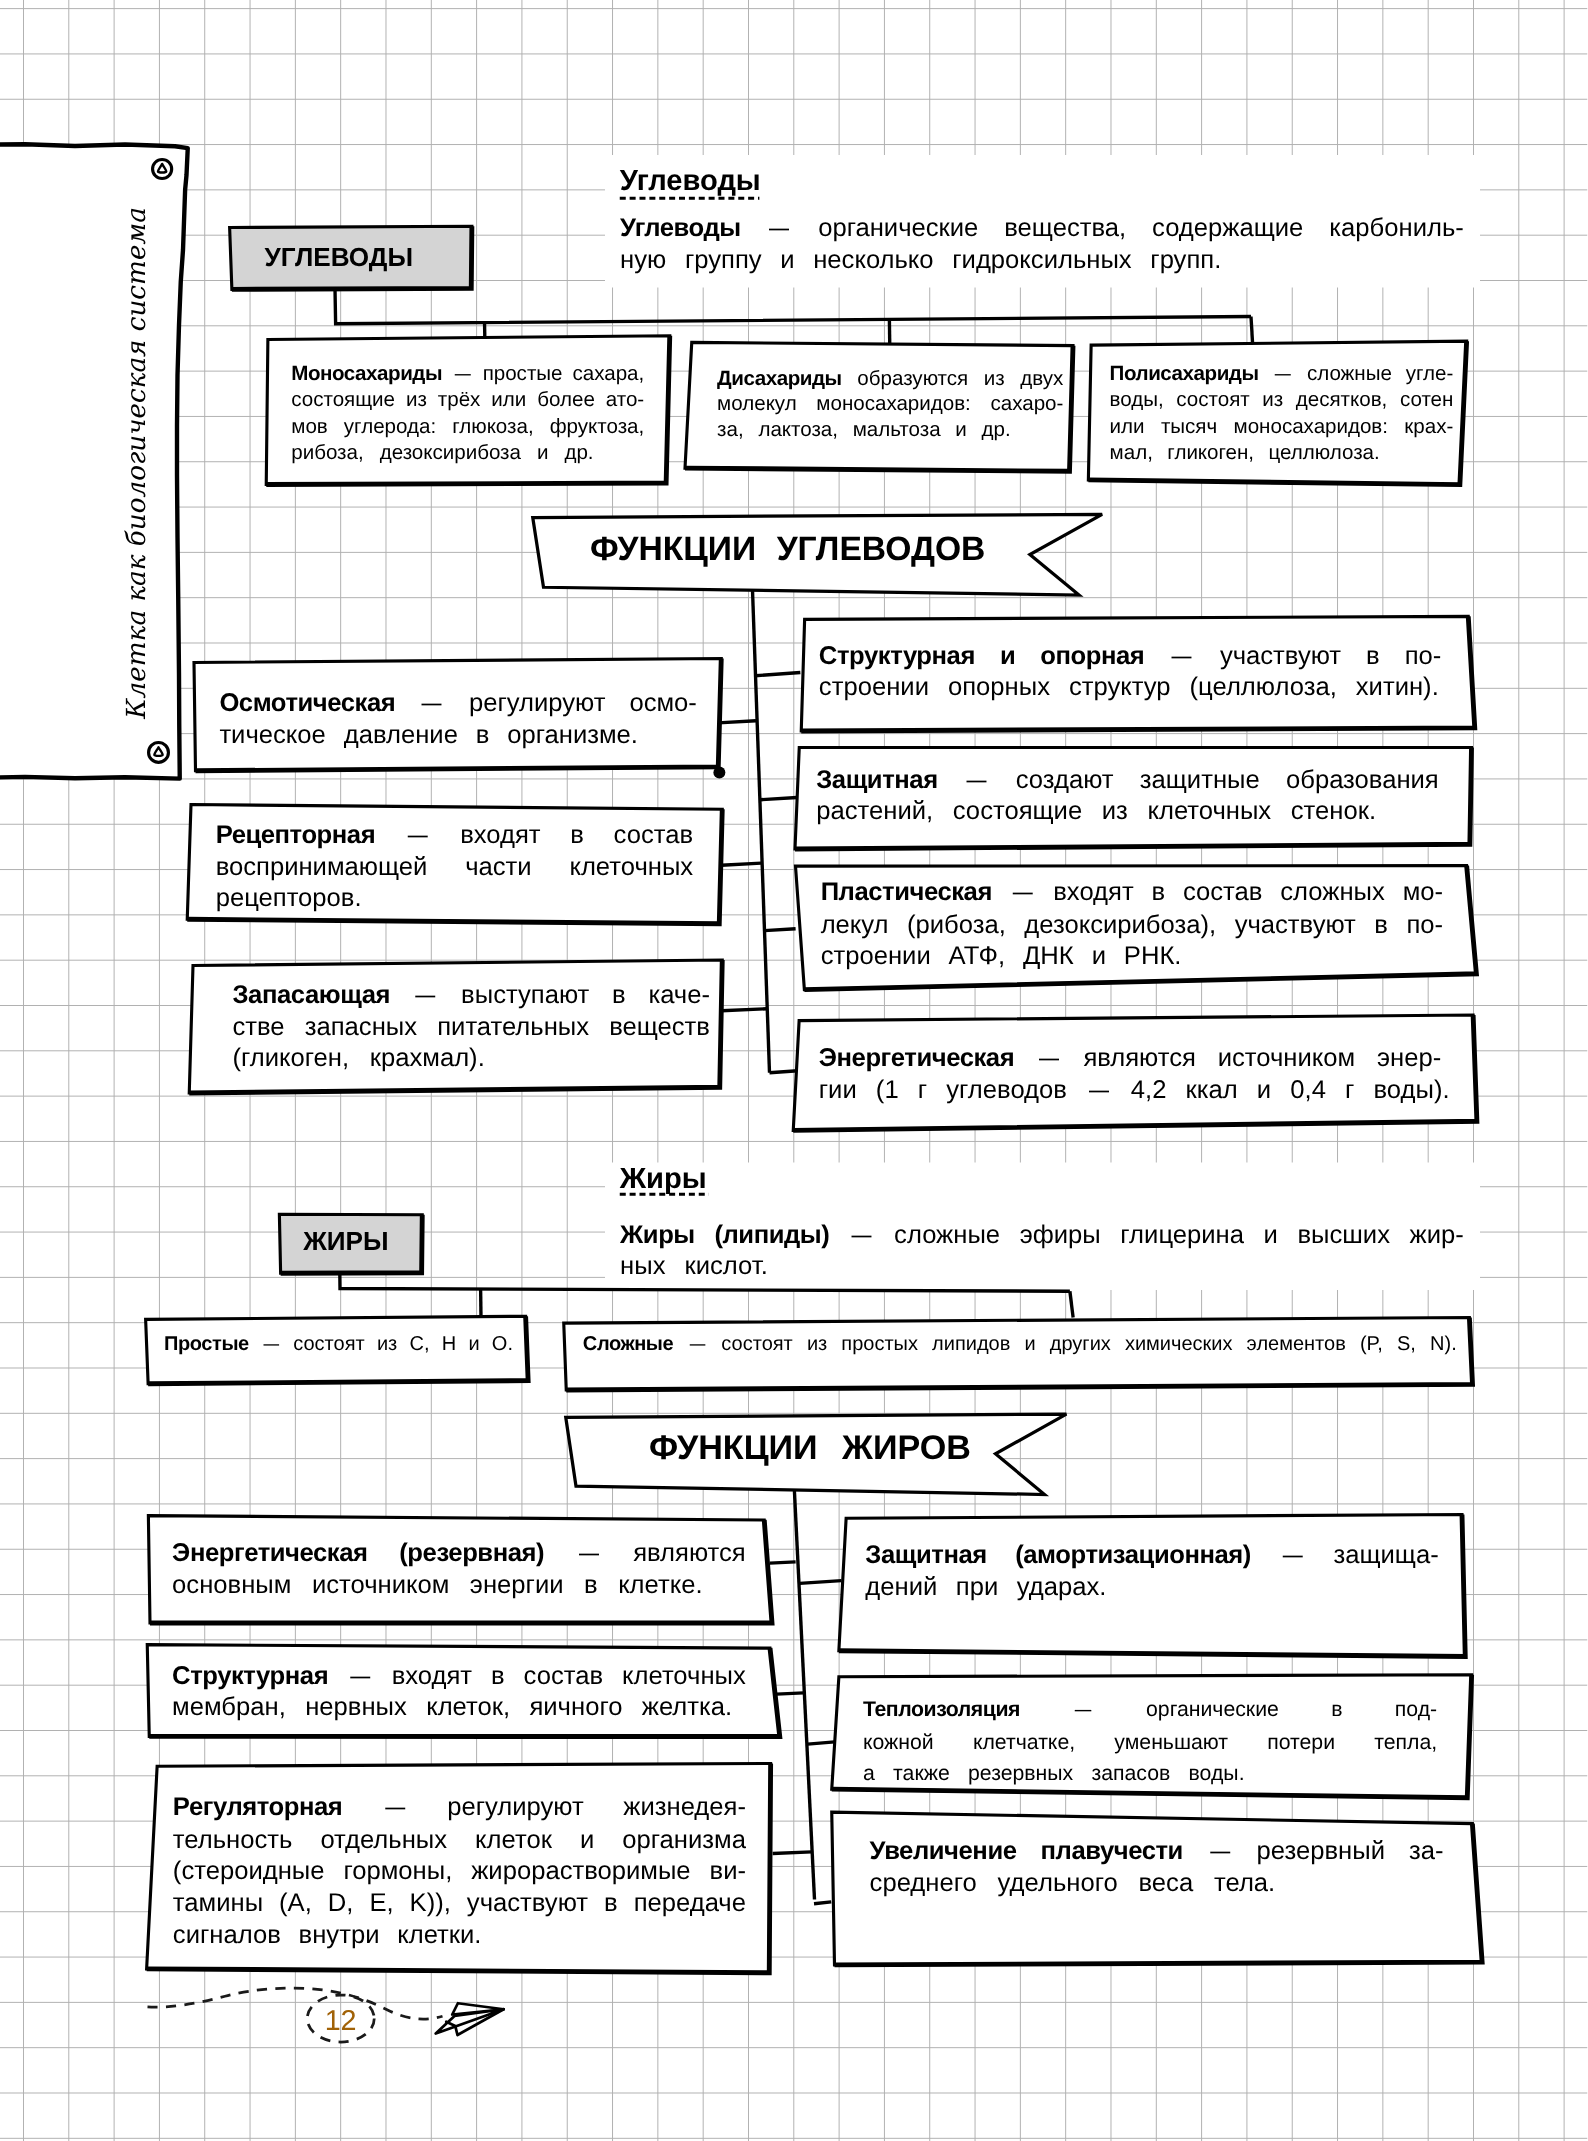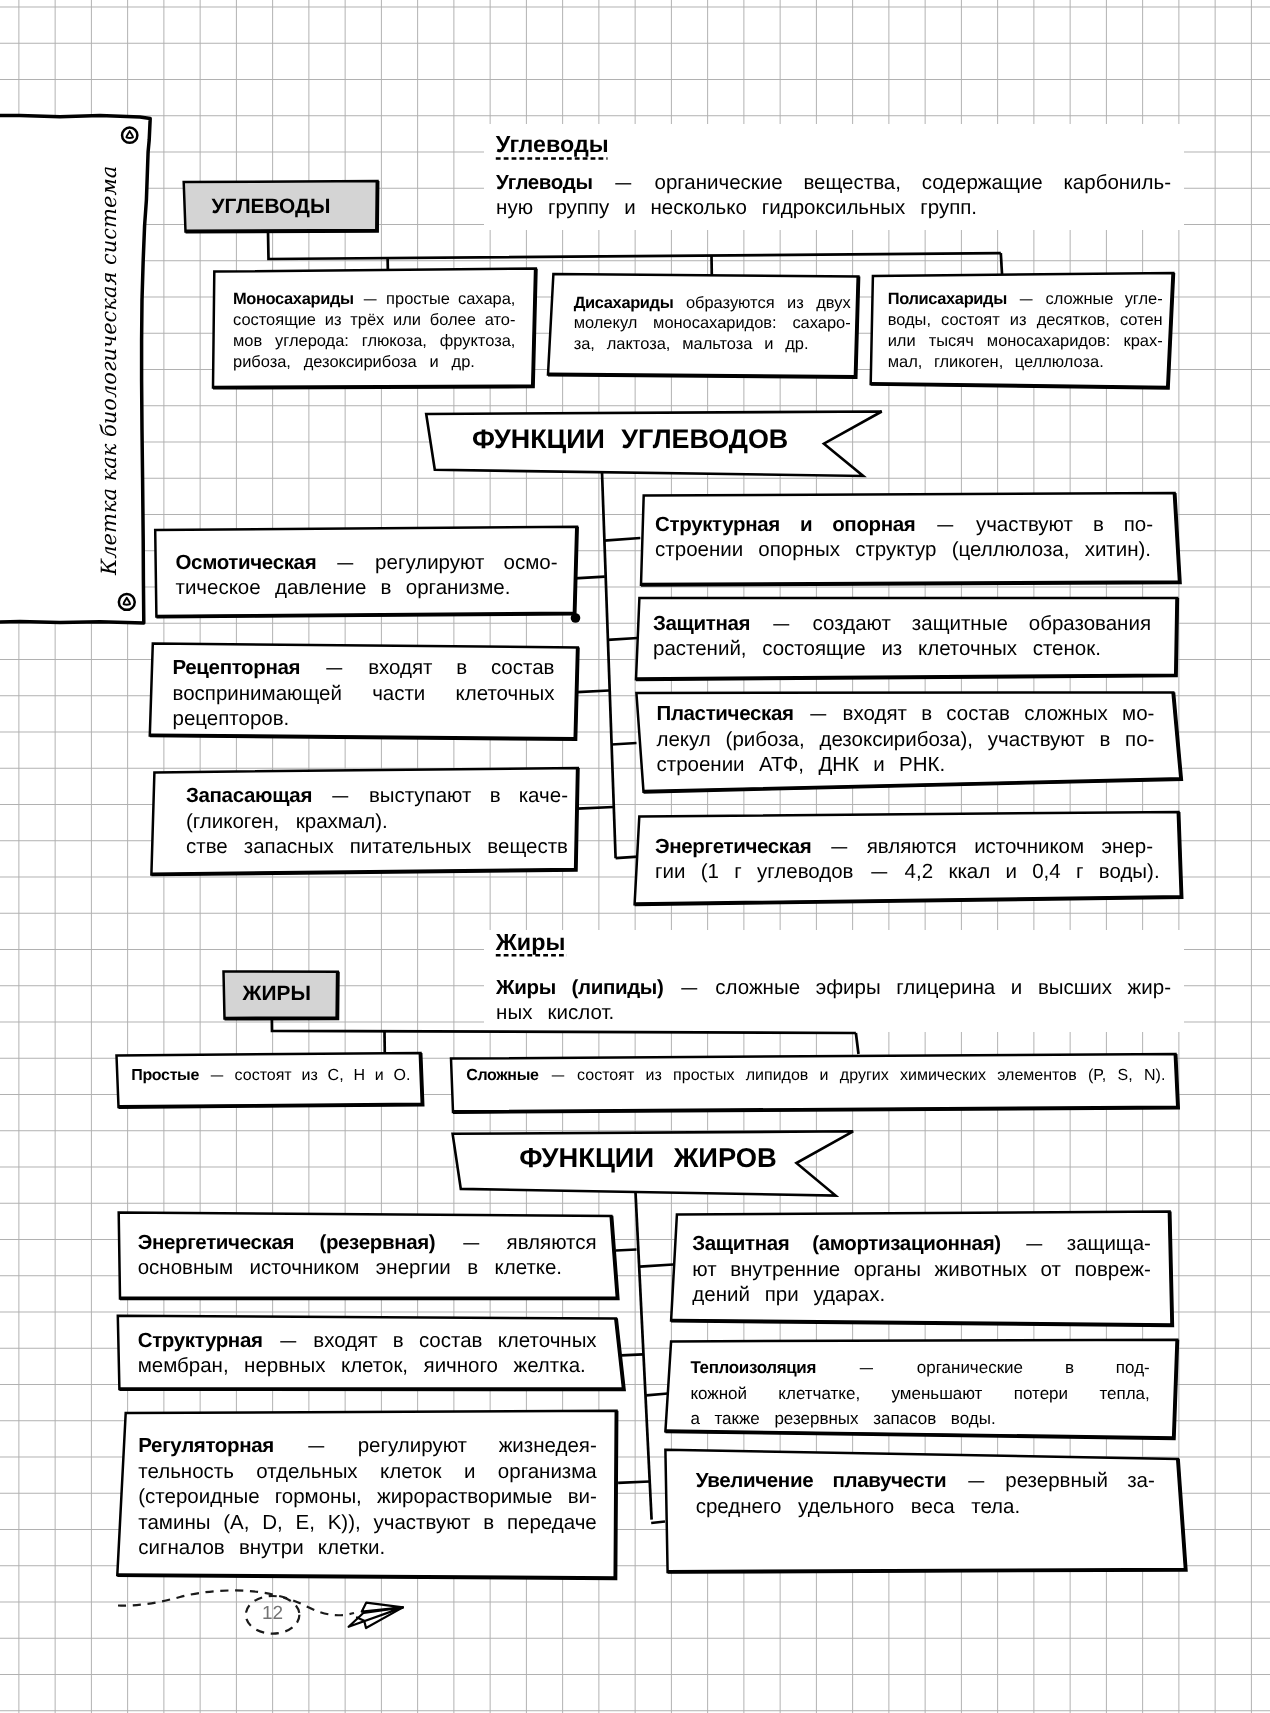--- a/index.html
+++ b/index.html
@@ -29,21 +29,21 @@
 
   .sec-title{position:absolute;font-weight:700;font-size:23.3px;line-height:23.3px;color:#000;white-space:nowrap;}
 
   .tag-label{position:absolute;font-weight:700;font-size:20.9px;line-height:20.9px;color:#000;
              white-space:nowrap;}
   .banner-label{position:absolute;font-weight:700;font-size:27.3px;line-height:27.3px;color:#000;
              word-spacing:12px;white-space:pre;}
   .sidebar-label{position:absolute;color:#000;white-space:nowrap;
         font-family:"DejaVu Serif",serif;font-style:italic;font-size:21px;
         line-height:21px;transform-origin:0 0;transform:rotate(-90deg);}
-  .pagenum{position:absolute;font-size:19px;color:#737373;font-family:"Liberation Sans",sans-serif;}
+  .pagenum{position:absolute;font-size:23px;color:#a16207;font-family:"Liberation Sans",sans-serif;}
 </style>
 </head>
 <body>
 
 <div id="page">
 <div id="grid"></div>
 <div class="mask" style="left:484px;top:124px;width:700px;height:106px"></div>
 <div class="mask" style="left:484px;top:930px;width:700px;height:102px"></div>
 <svg class="ov" viewBox="0 0 1270 1713">
 <g>
@@ -199,22 +199,22 @@
       <div class="ln"><span><b>Осмотическая</b></span><span class="dsh">—</span><span>регулируют</span><span>осмо-</span></div>
       <div class="ln last"><span>тическое</span><span>давление</span><span>в</span><span>организме.</span></div>
     </div>
 <div class="tx" style="left:172.5px;top:655.4px;width:382.0px;font-size:20.5px;line-height:25.4px;--ws:14.3px">
       <div class="ln"><span><b>Рецепторная</b></span><span class="dsh">—</span><span>входят</span><span>в</span><span>состав</span></div>
       <div class="ln"><span>воспринимающей</span><span>части</span><span>клеточных</span></div>
       <div class="ln last"><span>рецепторов.</span></div>
     </div>
 <div class="tx" style="left:186px;top:783.3px;width:382.0px;font-size:20.5px;line-height:25.4px;--ws:16.5px">
       <div class="ln"><span><b>Запасающая</b></span><span class="dsh">—</span><span>выступают</span><span>в</span><span>каче-</span></div>
+      <div class="ln"><span>стве</span><span>запасных</span><span>питательных</span><span>веществ</span></div>
       <div class="ln last"><span>(гликоген,</span><span>крахмал).</span></div>
-      <div class="ln"><span>стве</span><span>запасных</span><span>питательных</span><span>веществ</span></div>
     </div>
 <div class="tx" style="left:655.1px;top:511.6px;width:498.0px;font-size:20.5px;line-height:25.4px;--ws:15.2px">
       <div class="ln"><span><b>Структурная</b></span><span><b>и</b></span><span><b>опорная</b></span><span class="dsh">—</span><span>участвуют</span><span>в</span><span>по-</span></div>
       <div class="ln last"><span>строении</span><span>опорных</span><span>структур</span><span>(целлюлоза,</span><span>хитин).</span></div>
     </div>
 <div class="tx" style="left:653.0px;top:610.8px;width:498.0px;font-size:20.5px;line-height:25.4px;--ws:15.7px">
       <div class="ln"><span><b>Защитная</b></span><span class="dsh">—</span><span>создают</span><span>защитные</span><span>образования</span></div>
       <div class="ln last"><span>растений,</span><span>состоящие</span><span>из</span><span>клеточных</span><span>стенок.</span></div>
     </div>
 <div class="tx" style="left:656.5px;top:701.4px;width:498.0px;font-size:20.5px;line-height:25.4px;--ws:14.3px">
@@ -242,21 +242,20 @@
     </div>
 <div class="tx" style="left:138.3px;top:1433.4px;width:458.5px;font-size:20.5px;line-height:25.4px;--ws:14.2px">
       <div class="ln"><span><b>Регуляторная</b></span><span class="dsh">—</span><span>регулируют</span><span>жизнедея-</span></div>
       <div class="ln"><span>тельность</span><span>отдельных</span><span>клеток</span><span>и</span><span>организма</span></div>
       <div class="ln"><span>(стероидные</span><span>гормоны,</span><span>жирорастворимые</span><span>ви-</span></div>
       <div class="ln"><span>тамины</span><span>(A,</span><span>D,</span><span>E,</span><span>K)),</span><span>участвуют</span><span>в</span><span>передаче</span></div>
       <div class="ln last"><span>сигналов</span><span>внутри</span><span>клетки.</span></div>
     </div>
 <div class="tx" style="left:692.3px;top:1231.3px;width:458.7px;font-size:20.5px;line-height:25.4px;--ws:14.8px">
       <div class="ln"><span><b>Защитная</b></span><span><b>(амортизационная)</b></span><span class="dsh">—</span><span>защища-</span></div>
-      <div class="ln"><span>ют</span><span>внутренние</span><span>органы</span><span>животных</span><span>от</span><span>повреж-</span></div>
       <div class="ln last"><span>дений</span><span>при</span><span>ударах.</span></div>
     </div>
 <div class="tx" style="left:690.4px;top:1355.4px;width:459.4px;font-size:17px;line-height:25.4px;--ws:14.6px">
       <div class="ln"><span><b>Теплоизоляция</b></span><span class="dsh">—</span><span>органические</span><span>в</span><span>под-</span></div>
       <div class="ln"><span>кожной</span><span>клетчатке,</span><span>уменьшают</span><span>потери</span><span>тепла,</span></div>
       <div class="ln last"><span>а</span><span>также</span><span>резервных</span><span>запасов</span><span>воды.</span></div>
     </div>
 <div class="tx" style="left:695.7px;top:1468.4px;width:459.2px;font-size:20.5px;line-height:25.4px;--ws:16.7px">
       <div class="ln"><span><b>Увеличение</b></span><span><b>плавучести</b></span><span class="dsh">—</span><span>резервный</span><span>за-</span></div>
       <div class="ln last"><span>среднего</span><span>удельного</span><span>веса</span><span>тела.</span></div>

